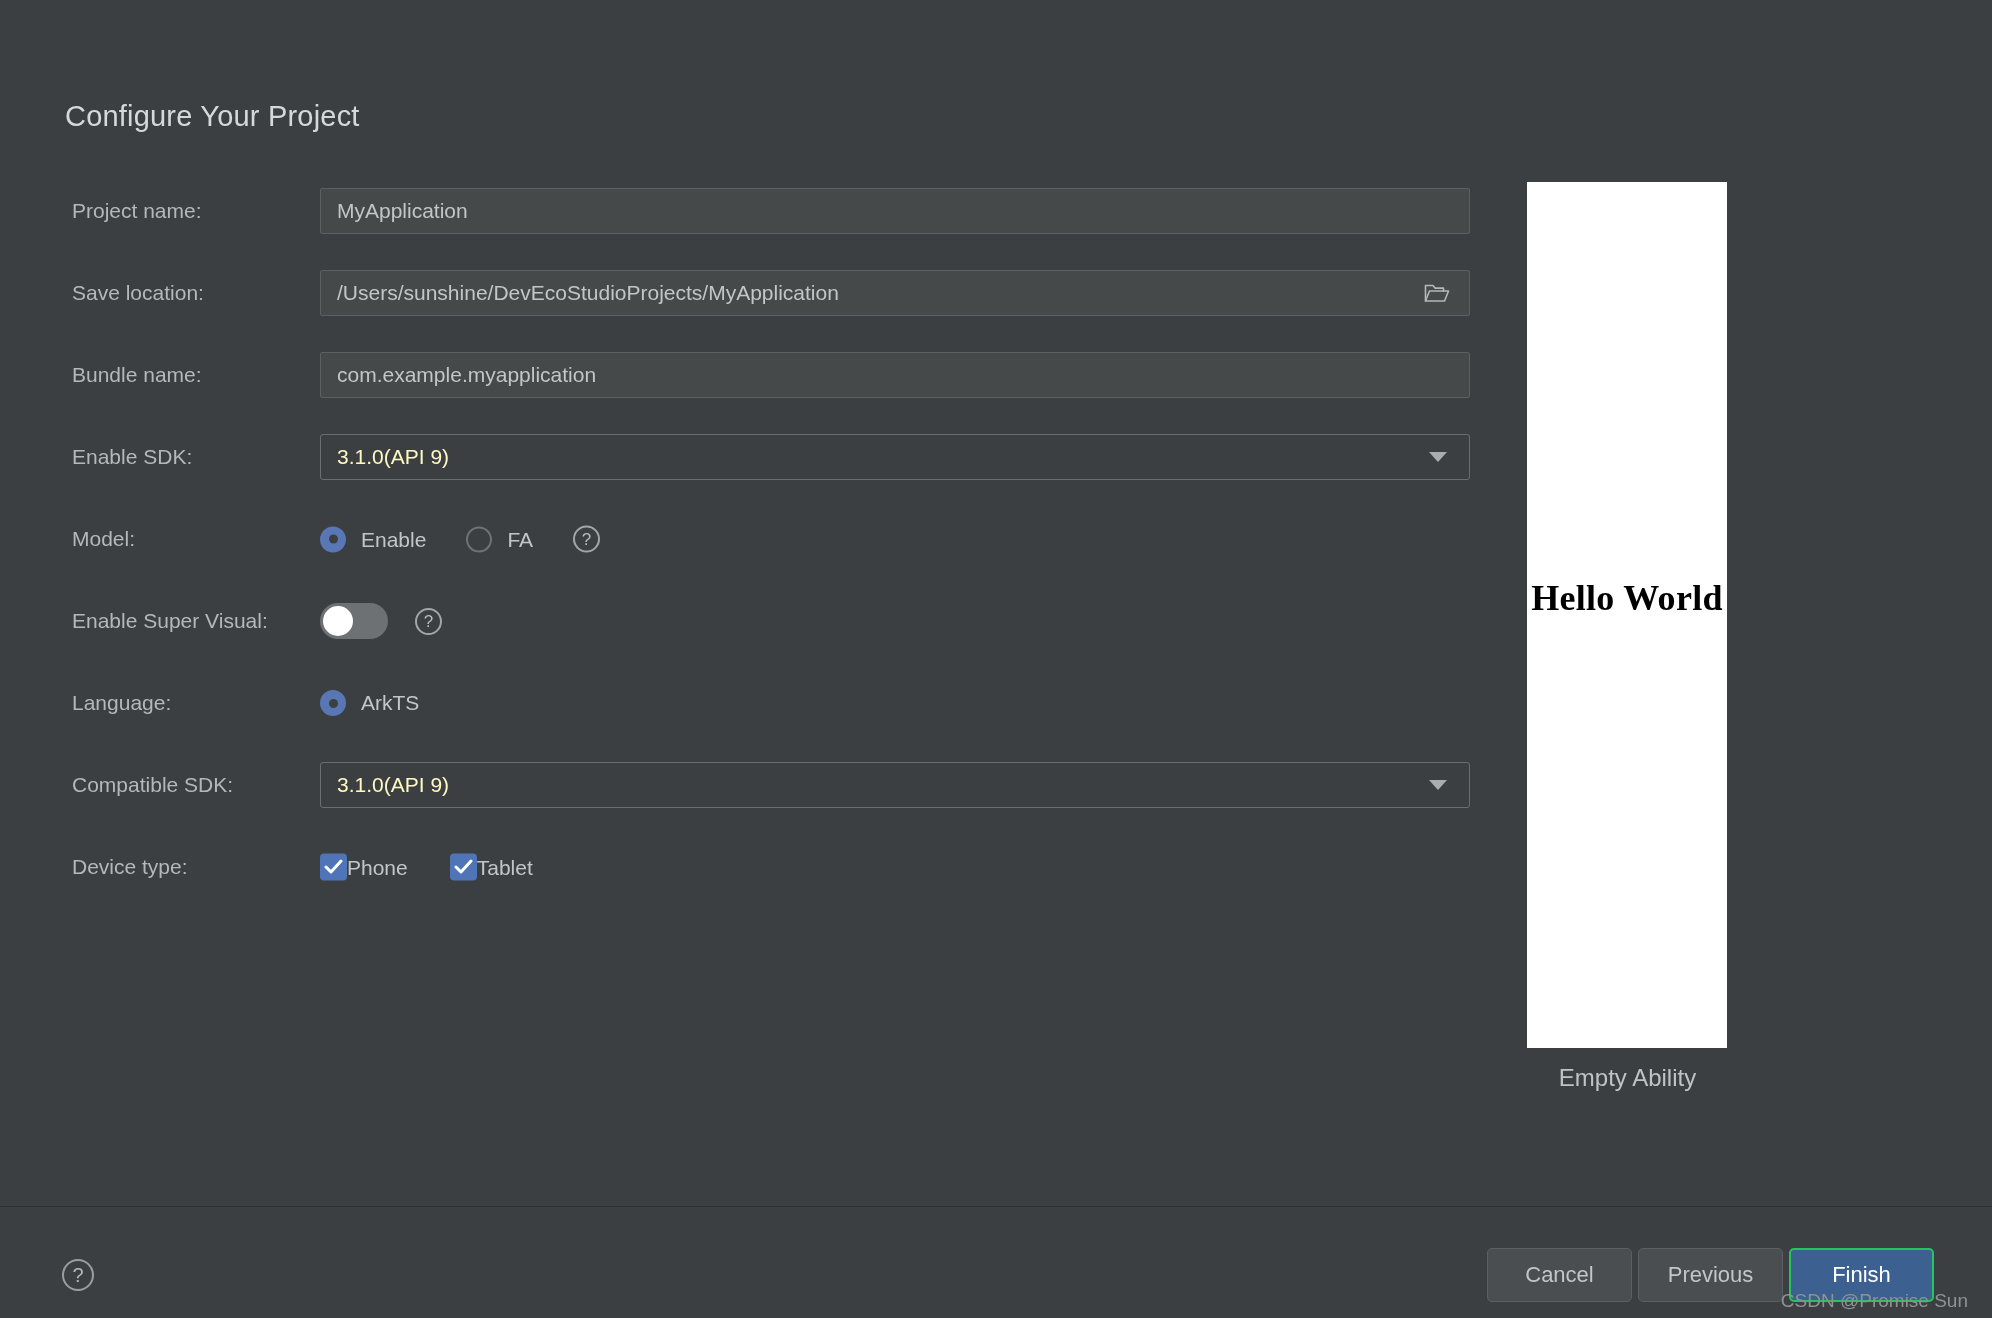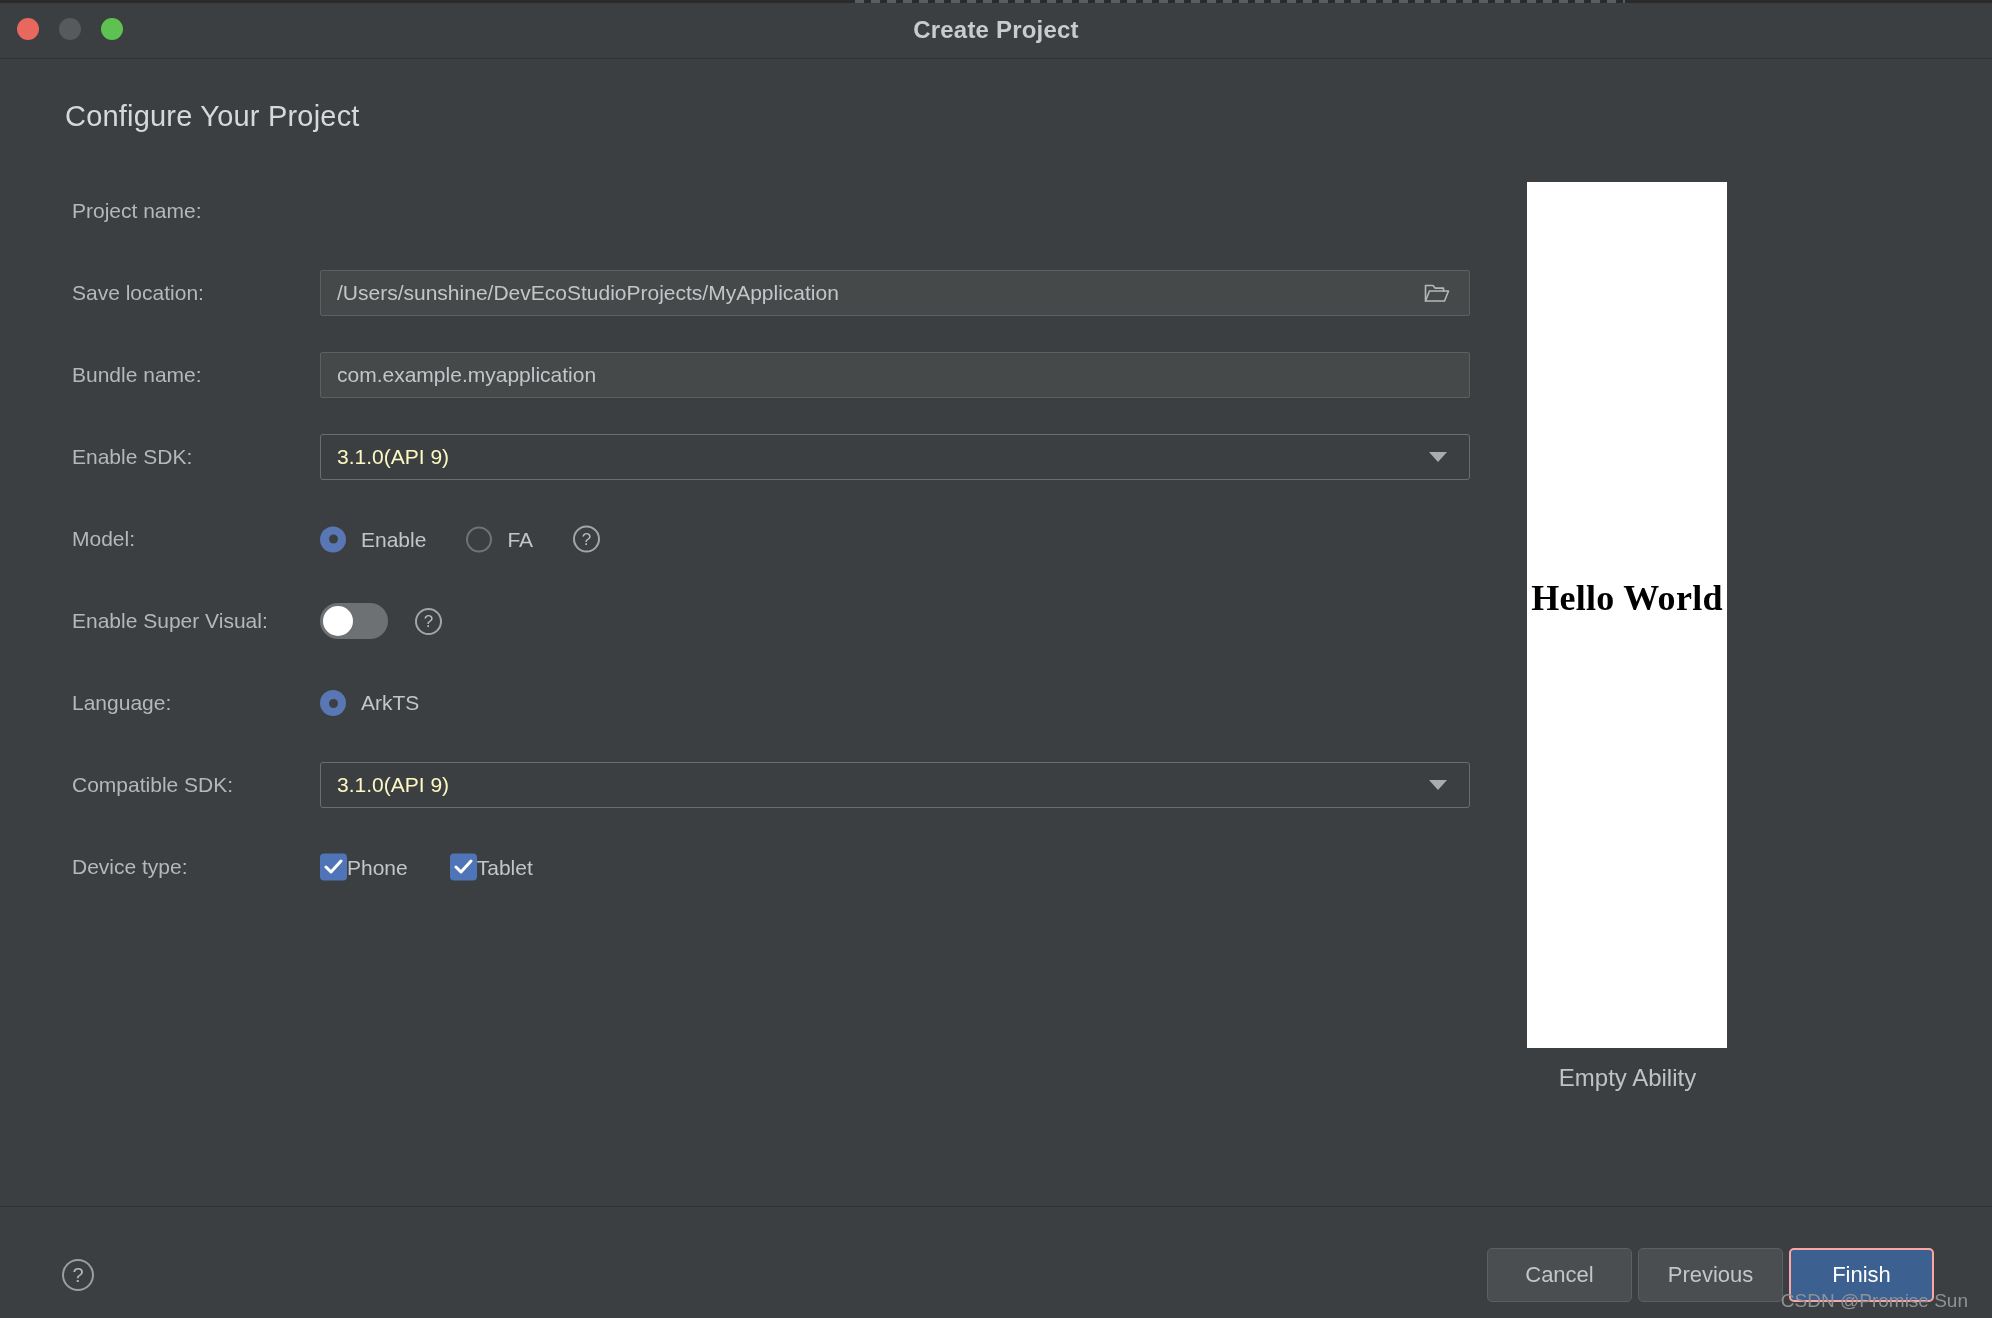--- a/index.html
+++ b/index.html
@@ -293,54 +293,46 @@
     font-size: 22px;
     padding: 0 22px;
   }
   .btn.secondary {
     background: #4a4e50;
     border: 1px solid #5c6062;
     color: #c3c6c8;
   }
   .btn.primary {
     background: #3c6090;
-    border: 2px solid #fca5a5;
+    border: 2px solid #22c55e;
     color: #ffffff;
   }
   .watermark {
     position: absolute;
     right: 24px; top: 1290px;
     color: #8e9294;
     font-size: 19px;
     white-space: nowrap;
   }
 </style>
 </head>
 <body>
 
 <div id="app">
 
-  <div class="titlebar">
-    <div class="top-sliver">
-      <div class="dashes"></div>
-    </div>
-    <div class="lights">
-      <span class="light red"></span>
-      <span class="light gray"></span>
-      <span class="light green"></span>
-    </div>
-    <div class="win-title">Create Project</div>
-  </div>
 
   <div class="page-title">Configure Your Project</div>
 
   <div class="form">
 
     <div class="row">
       <div class="lbl">Project name:</div>
+      <div class="ctl">
+        <div class="textfield">MyApplication</div>
+      </div>
     </div>
 
     <div class="row">
       <div class="lbl">Save location:</div>
       <div class="ctl" style="position:absolute;">
         <div class="textfield with-icon">/Users/sunshine/DevEcoStudioProjects/MyApplication</div>
         <span class="folder-icon">
           <svg width="26" height="22" viewBox="0 0 26 22" fill="none" stroke="#b4b8ba" stroke-width="1.6" stroke-linejoin="round" stroke-linecap="round">
             <path d="M1.5 19V3.5h7.5l2 2.6h8.5V9"></path>
             <path d="M1.5 19 L5.5 9 H24.5 L20.5 19 Z"></path>

